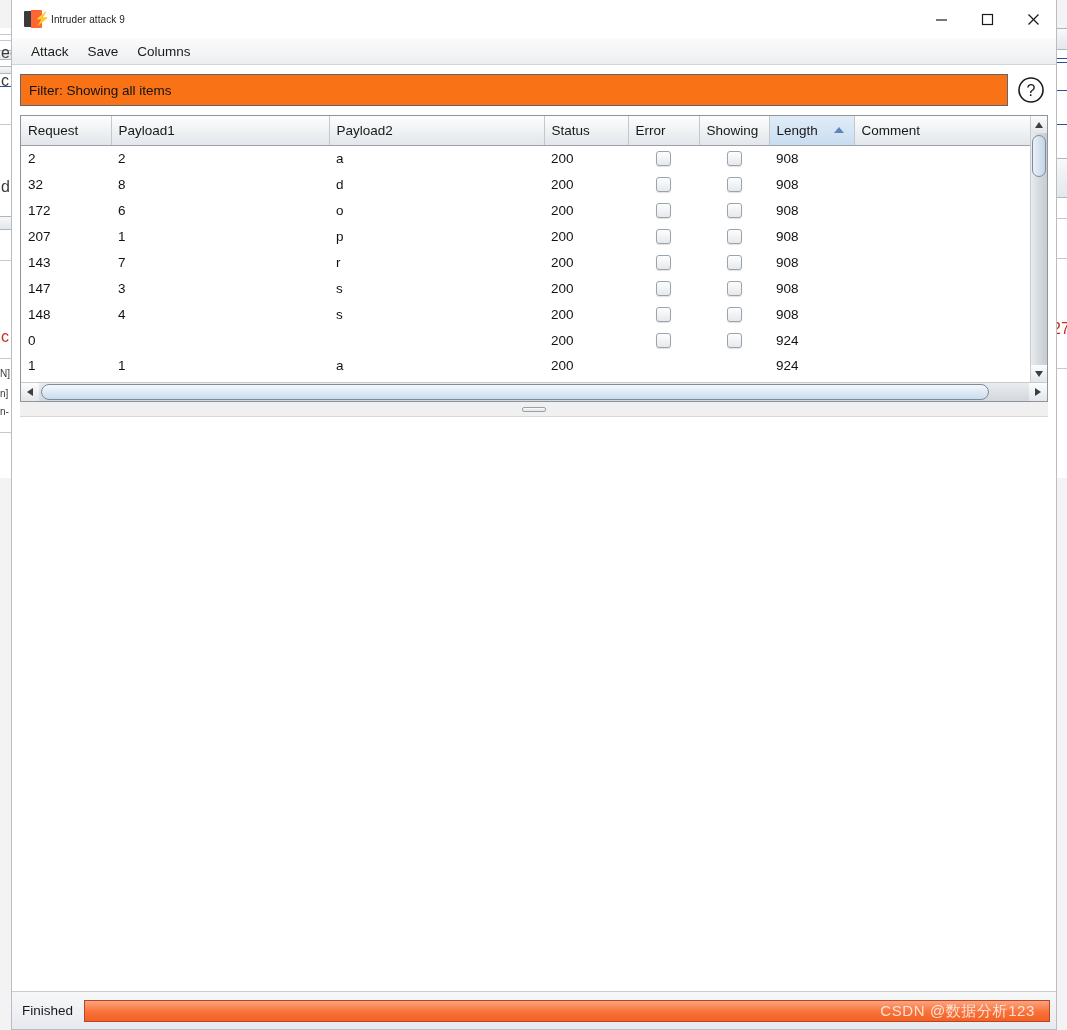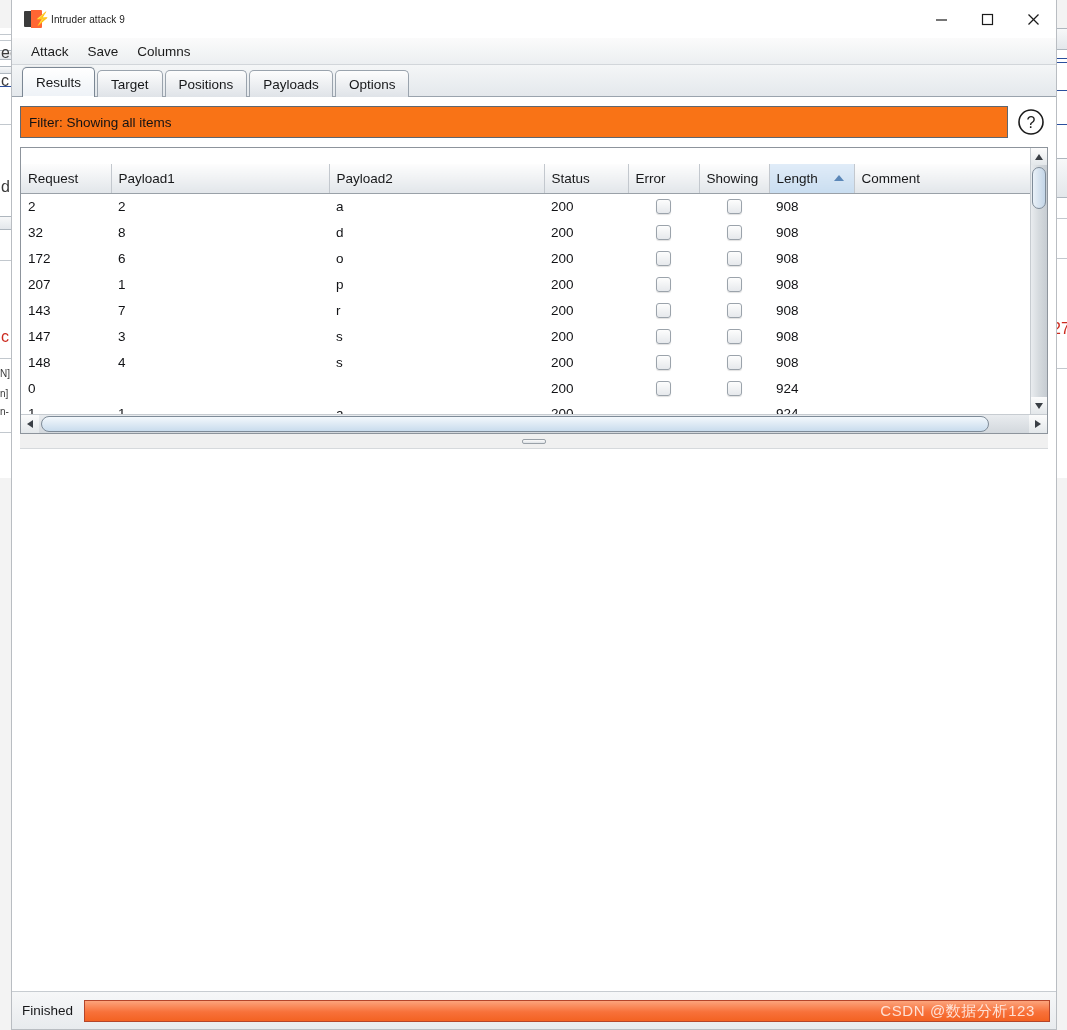--- a/index.html
+++ b/index.html
@@ -208,21 +208,20 @@
   #table-scrollarea {
     flex: 1 1 auto;
     display: flex;
     min-height: 0;
   }
   #table-main {
     flex: 1 1 auto;
     display: flex; flex-direction: column;
     min-width: 0;
     overflow: hidden;
-    margin-top: 16px;
   }
   table.grid {
     border-collapse: collapse;
     width: 100%;
     table-layout: fixed;
   }
   table.grid th {
     background: linear-gradient(#fdfdfd, #e2e6ea);
     border-right: 1px solid #c3c8ce;
     border-bottom: 1px solid #9aa1a8;
@@ -486,27 +485,20 @@
       </div>
     </div>
   </div>
 
   <div id="menubar">
     <div class="menu-item">Attack</div>
     <div class="menu-item">Save</div>
     <div class="menu-item">Columns</div>
   </div>
 
-  <div id="tabstrip">
-    <div class="tab active">Results</div>
-    <div class="tab">Target</div>
-    <div class="tab">Positions</div>
-    <div class="tab">Payloads</div>
-    <div class="tab">Options</div>
-  </div>
 
   <div id="content">
 
     <div id="filterrow">
       <div id="filterbar">Filter:  Showing all items</div>
       <div id="help-btn">
         <svg width="28" height="28" viewBox="0 0 28 28">
           <circle cx="14" cy="14" r="12" fill="none" stroke="#1b1b1b" stroke-width="1.6"></circle>
           <text x="14" y="20" text-anchor="middle" font-size="16" font-family="Liberation Sans, sans-serif" fill="#1b1b1b">?</text>
         </svg>

